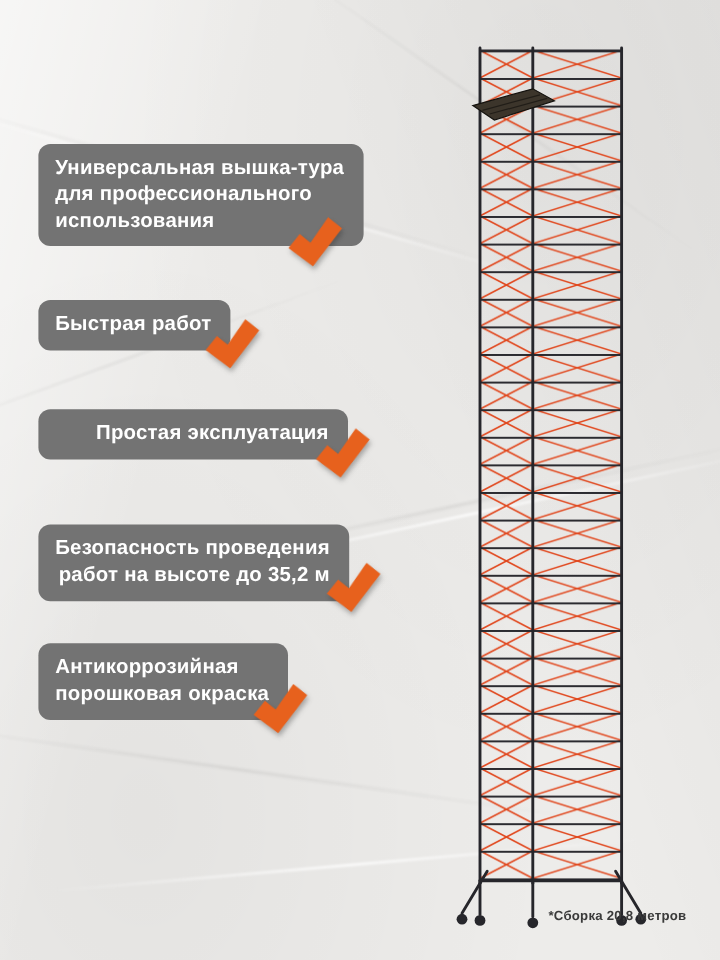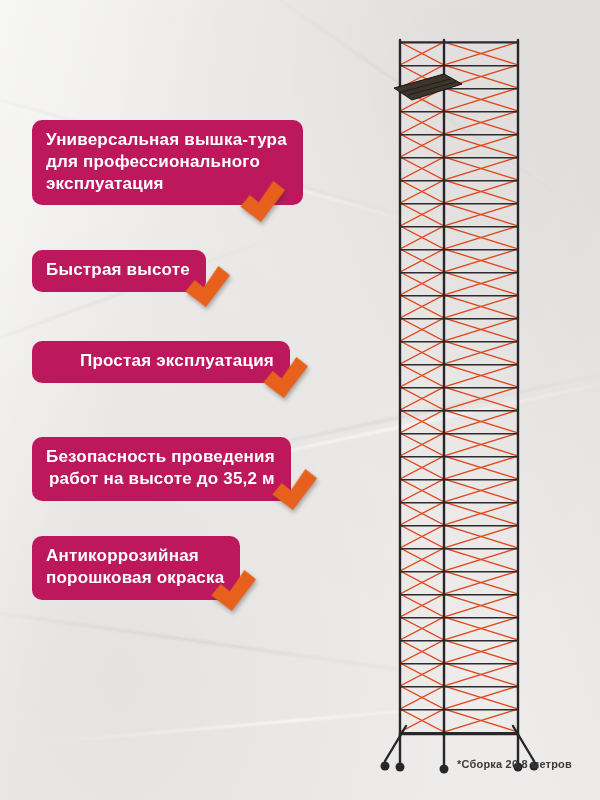--- a/index.html
+++ b/index.html
@@ -12,21 +12,21 @@
       linear-gradient(250deg, rgba(0,0,0,.045) 0%, rgba(0,0,0,0) 40%),
       radial-gradient(ellipse at 75% 15%, rgba(0,0,0,.035), transparent 55%),
       radial-gradient(ellipse at 20% 85%, rgba(0,0,0,.04), transparent 50%);
   }
   .crease{position:absolute;pointer-events:none;filter:blur(1px);}
   .cr-d{background:linear-gradient(90deg,transparent,rgba(0,0,0,.06),transparent);}
   .cr-l{background:linear-gradient(90deg,transparent,rgba(255,255,255,.9),transparent);}
 
   .callout{
     position:absolute;
-    background:#be185d;
+    background:#737373;
     color:#ffffff;
     border-radius:10px;
     padding:9px 16px 11px 14px;
     font-weight:bold;
     font-size:17px;
     line-height:1.28;
     letter-spacing:.2px;
     white-space:nowrap;
   }
   .c1{left:32px;top:120px;}
@@ -66,28 +66,28 @@
 <div class="crease cr-d" style="left:120px;top:420px;width:520px;height:3px;transform:rotate(-12deg);"></div>
 <div class="crease cr-l" style="left:130px;top:428px;width:520px;height:2px;transform:rotate(-12deg);"></div>
 <div class="crease cr-d" style="left:-80px;top:640px;width:560px;height:3px;transform:rotate(8deg);"></div>
 <div class="crease cr-d" style="left:200px;top:90px;width:420px;height:2px;transform:rotate(35deg);"></div>
 <div class="crease cr-l" style="left:40px;top:720px;width:500px;height:2px;transform:rotate(-5deg);"></div>
 <div class="crease cr-d" style="left:-100px;top:300px;width:400px;height:2px;transform:rotate(-20deg);"></div>
 
 <div class="callout c1">
   <div>Универсальная вышка-тура</div>
   <div>для профессионального</div>
-  <div>эксплуатация</div>
+  <div>использования</div>
   <svg class="check" viewBox="0 0 104 90">
       <polygon points="6,52 28,30 45,47 80,6 102,28 45,88"></polygon>
     </svg>
 </div>
 
 <div class="callout c2">
-  <div>Быстрая высоте</div>
+  <div>Быстрая работ</div>
   <svg class="check" viewBox="0 0 104 90">
       <polygon points="6,52 28,30 45,47 80,6 102,28 45,88"></polygon>
     </svg>
 </div>
 
 <div class="callout c3">
   <div>Простая эксплуатация</div>
   <svg class="check" viewBox="0 0 104 90">
       <polygon points="6,52 28,30 45,47 80,6 102,28 45,88"></polygon>
     </svg>

